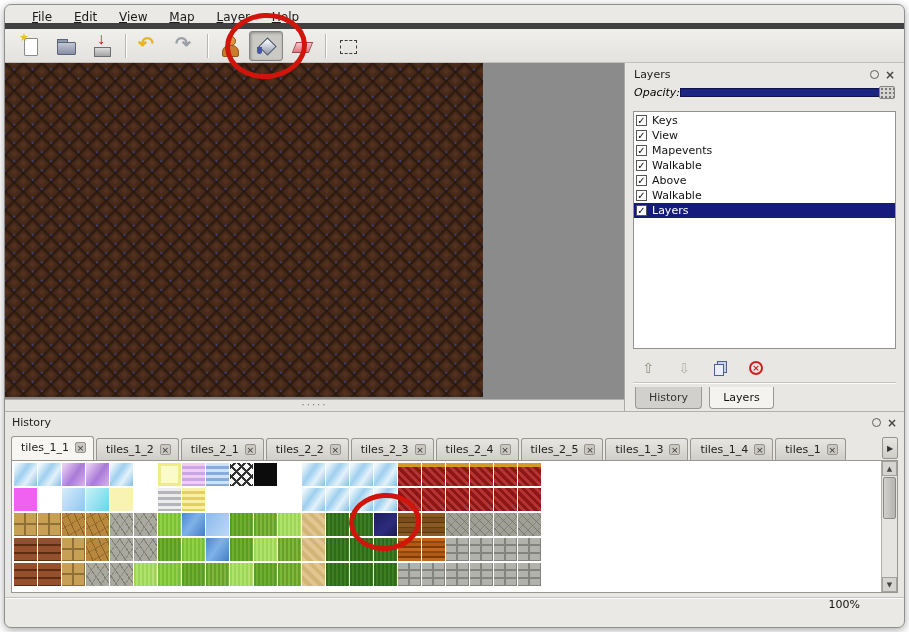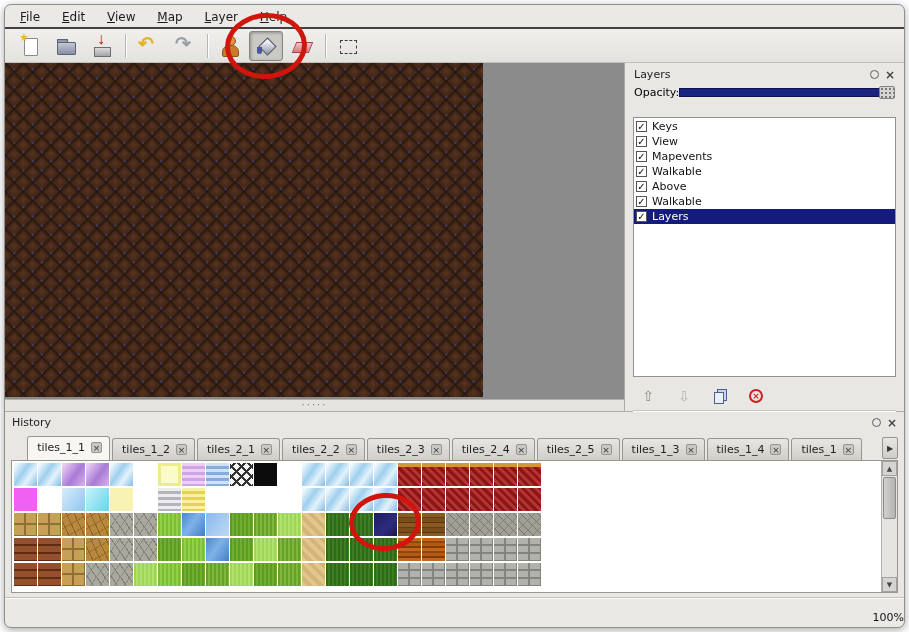--- a/index.html
+++ b/index.html
@@ -1,20 +1,20 @@
 <!DOCTYPE html>
 <html><head>
 <meta charset="utf-8">
 <style>
   html,body{margin:0;padding:0;background:#ffffff;font-family:"DejaVu Sans","Liberation Sans",sans-serif;}
   *{box-sizing:border-box;}
   .window{position:relative;width:901px;height:624px;margin:4px auto;background:#ebe9e5;border:1px solid #8f8f8f;border-radius:7px;box-shadow:0 2px 8px rgba(0,0,0,.35);overflow:hidden;}
 
   
-  .menubar{height:24px;padding:3px 0 0 6px;font-size:12px;color:#1a1a1a;border-bottom:2px solid #404040;}
+  .menubar{height:24px;padding:3px 0 0 18px;font-size:12px;color:#1a1a1a;border-bottom:6px solid #404040;}
   .menuitem{display:inline-block;padding:2px 9px;cursor:default;}
   .menuitem::first-letter{text-decoration:underline;}
 
   
   .toolbar{position:relative;height:34px;display:flex;align-items:center;padding:2px 8px;border-bottom:1px solid #c2c0bc;background:linear-gradient(#f0efec,#e4e2de);}
   .tbtn{width:34px;height:30px;margin-right:2px;display:flex;align-items:center;justify-content:center;background:transparent;border:1px solid transparent;border-radius:3px;padding:0;}
   .tbtn.active{background:#cbc9c4;border:1px solid #868686;box-shadow:inset 1px 1px 3px rgba(0,0,0,.3);}
   .tbtn.sep{width:2px;height:24px;margin:0 4px;background:#b8b6b2;border:none;border-right:1px solid #fdfdfd;border-radius:0;}
   .i{position:relative;width:24px;height:24px;display:block;}
   .i-new::before{content:"";position:absolute;left:6px;top:4px;width:12px;height:16px;background:#fff;border:1px solid #8a8a8a;border-radius:1px;}
@@ -44,21 +44,21 @@
   .map{display:block;}
   .splitter{height:12px;background:#e6e4e0;border-top:1px solid #b2b0ac;text-align:center;color:#777;font-size:10px;line-height:9px;letter-spacing:2px;}
   .splitter::after{content:"·····";}
 
   
   .layers-panel{width:280px;border-left:1px solid #aba9a5;background:#e9e7e3;padding:4px 8px 0 8px;display:flex;flex-direction:column;}
   .phead{display:flex;justify-content:space-between;align-items:center;font-size:11px;color:#222;padding:1px 1px 4px 1px;}
   .pbtns{display:flex;gap:6px;align-items:center;}
   .float-ic{width:9px;height:9px;border:1px solid #5e5e5e;border-radius:50%;display:inline-block;}
   .close-ic{font-size:12px;font-weight:bold;color:#444;line-height:10px;}
-  .oprow{display:flex;align-items:center;font-size:11px;padding:1px 1px 18px 1px;}
+  .oprow{display:flex;align-items:center;font-size:11px;padding:1px 1px 12px 1px;font-style:italic;}
   .slider{flex:1;display:flex;align-items:center;}
   .strack{flex:1;height:9px;background:#1b2383;border:1px solid #0e1348;}
   .shandle{width:16px;height:13px;margin-left:-1px;background-color:#d8d6d2;background-image:radial-gradient(#7a7a7a 1px,transparent 1.4px);background-size:4px 4px;border:1px solid #848484;border-radius:2px;}
   .layerlist{flex:1;background:#fff;border:1px solid #949290;overflow:hidden;padding-top:1px;}
   .lrow{display:flex;align-items:center;height:15px;font-size:11px;padding-left:2px;gap:5px;color:#111;}
   .lrow.selected{background:#141b7c;color:#fff;}
   .cb{width:11px;height:11px;background:#fff;border:1px solid #555;display:flex;align-items:center;justify-content:center;flex:0 0 auto;}
   .cbmark{display:none;font-size:10px;line-height:9px;color:#0a0a0a;}
   .cb.checked .cbmark{display:block;}
   .lbtns{height:30px;display:flex;align-items:center;gap:14px;padding:2px 4px;border-bottom:1px solid #c6c4c0;box-shadow:0 1px 0 #fbfbfa;margin-top:4px;}
@@ -70,21 +70,21 @@
   .i-copy::before{content:"";position:absolute;left:4px;top:0;width:8px;height:10px;background:#c8d4ec;border:1px solid #50608a;}
   .i-copy::after{content:"";position:absolute;left:1px;top:3px;width:8px;height:10px;background:#e9eefa;border:1px solid #50608a;}
   .i-del{width:14px;height:14px;border:2px solid #cc2020;border-radius:50%;display:flex;align-items:center;justify-content:center;}
   .delx{color:#cc2020;font-size:9px;font-weight:bold;line-height:8px;}
   .ptabs{height:28px;padding-top:3px;}
   .ptab{display:inline-block;margin-left:2px;padding:4px 13px;font-size:11px;background:#d2d0cc;border:1px solid #9a9896;border-top:none;border-radius:0 0 4px 4px;color:#333;}
   .ptab.active{background:#f4f3f0;color:#111;}
 
   
   .tilesets-panel{height:186px;border-top:1px solid #b2b0ac;padding:3px 6px 0 6px;background:#e9e7e3;}
-  .ttabbar{position:relative;height:27px;display:flex;align-items:flex-end;padding-right:18px;overflow:hidden;justify-content:center;}
+  .ttabbar{position:relative;height:27px;display:flex;align-items:flex-end;padding-right:18px;overflow:hidden;}
   .ttabs{display:flex;align-items:flex-end;white-space:nowrap;}
   .ttab{display:flex;align-items:center;gap:6px;padding:4px 7px 4px 9px;margin-right:2px;font-size:11px;color:#222;background:linear-gradient(#e8e6e2,#d0cec8);border:1px solid #98968e;border-bottom:none;border-radius:3px 3px 0 0;flex:0 0 auto;}
   .ttab.active{background:#f7f6f2;padding-bottom:6px;}
   .tclose{width:11px;height:11px;font-size:9px;line-height:10px;text-align:center;color:#333;background:#cbc8c2;border:1px solid #969490;border-radius:2px;}
   .tscroll{position:absolute;right:0;bottom:1px;width:16px;height:22px;font-size:8px;color:#333;background:linear-gradient(#e8e6e2,#cfcdc7);border:1px solid #96948e;border-radius:2px;padding:0;}
   .palette{position:relative;height:133px;background:#fff;border:1px solid #98968e;overflow:hidden;padding:2px;}
   .pgrid{display:grid;grid-template-columns:repeat(22,23px);grid-auto-rows:23px;gap:2px 1px;width:fit-content;}
   .tile{display:block;background:#fff;}
 
   
@@ -122,21 +122,21 @@
   .t-brick{background:repeating-linear-gradient(180deg,#94502c 0 6px,#5e2c10 6px 8px);}
   .t-pave{background:repeating-linear-gradient(90deg,transparent 0 10px,#84847e 10px 12px),repeating-linear-gradient(180deg,#b2b2ac 0 6px,#84847e 6px 8px);}
 
   
   .vscroll{position:absolute;top:0;right:0;bottom:0;width:16px;background:#e6e4e0;border-left:1px solid #b0aeaa;display:flex;flex-direction:column;}
   .sbtn{height:15px;font-size:7px;line-height:15px;text-align:center;color:#444;background:#d6d4d0;border:1px solid #a4a29e;}
   .sthumb{height:42px;margin:1px;background:linear-gradient(90deg,#d2d0cc,#b6b4b0);border:1px solid #8a8a8a;border-radius:2px;}
   .sdown{margin-top:auto;}
 
   
-  .statusbar{height:27px;border-top:1px solid #c2c0bc;box-shadow:inset 0 1px 0 #fbfbfa;display:flex;align-items:flex-end;justify-content:flex-end;font-size:11px;color:#111;}
+  .statusbar{height:27px;border-top:1px solid #c2c0bc;box-shadow:inset 0 1px 0 #fbfbfa;display:flex;align-items:flex-start;justify-content:flex-end;padding-right:44px;font-size:11px;color:#111;}
 </style>
 </head>
 <body>
 
 <div class="window">
 
   <div class="menubar">
     
   
       <span class="menuitem">File</span>
@@ -298,20 +298,27 @@
           </span>
         <span class="lbtn">
             <span class="i-copy"></span>
           </span>
         <span class="lbtn">
             <span class="i-del">
               <span class="delx">×</span>
             </span>
           </span>
       </div>
+      <div class="ptabs">
+        
+      
+          <span class="ptab">History</span>
+        
+          <span class="ptab active">Layers</span>
+        </div>
     </div>
   </div>
 
   <div class="tilesets-panel">
     <div class="phead">
       <span class="ptitle">History</span>
       <span class="pbtns">
         <span class="float-ic"></span>
         <span class="close-ic">×</span>
       </span>

